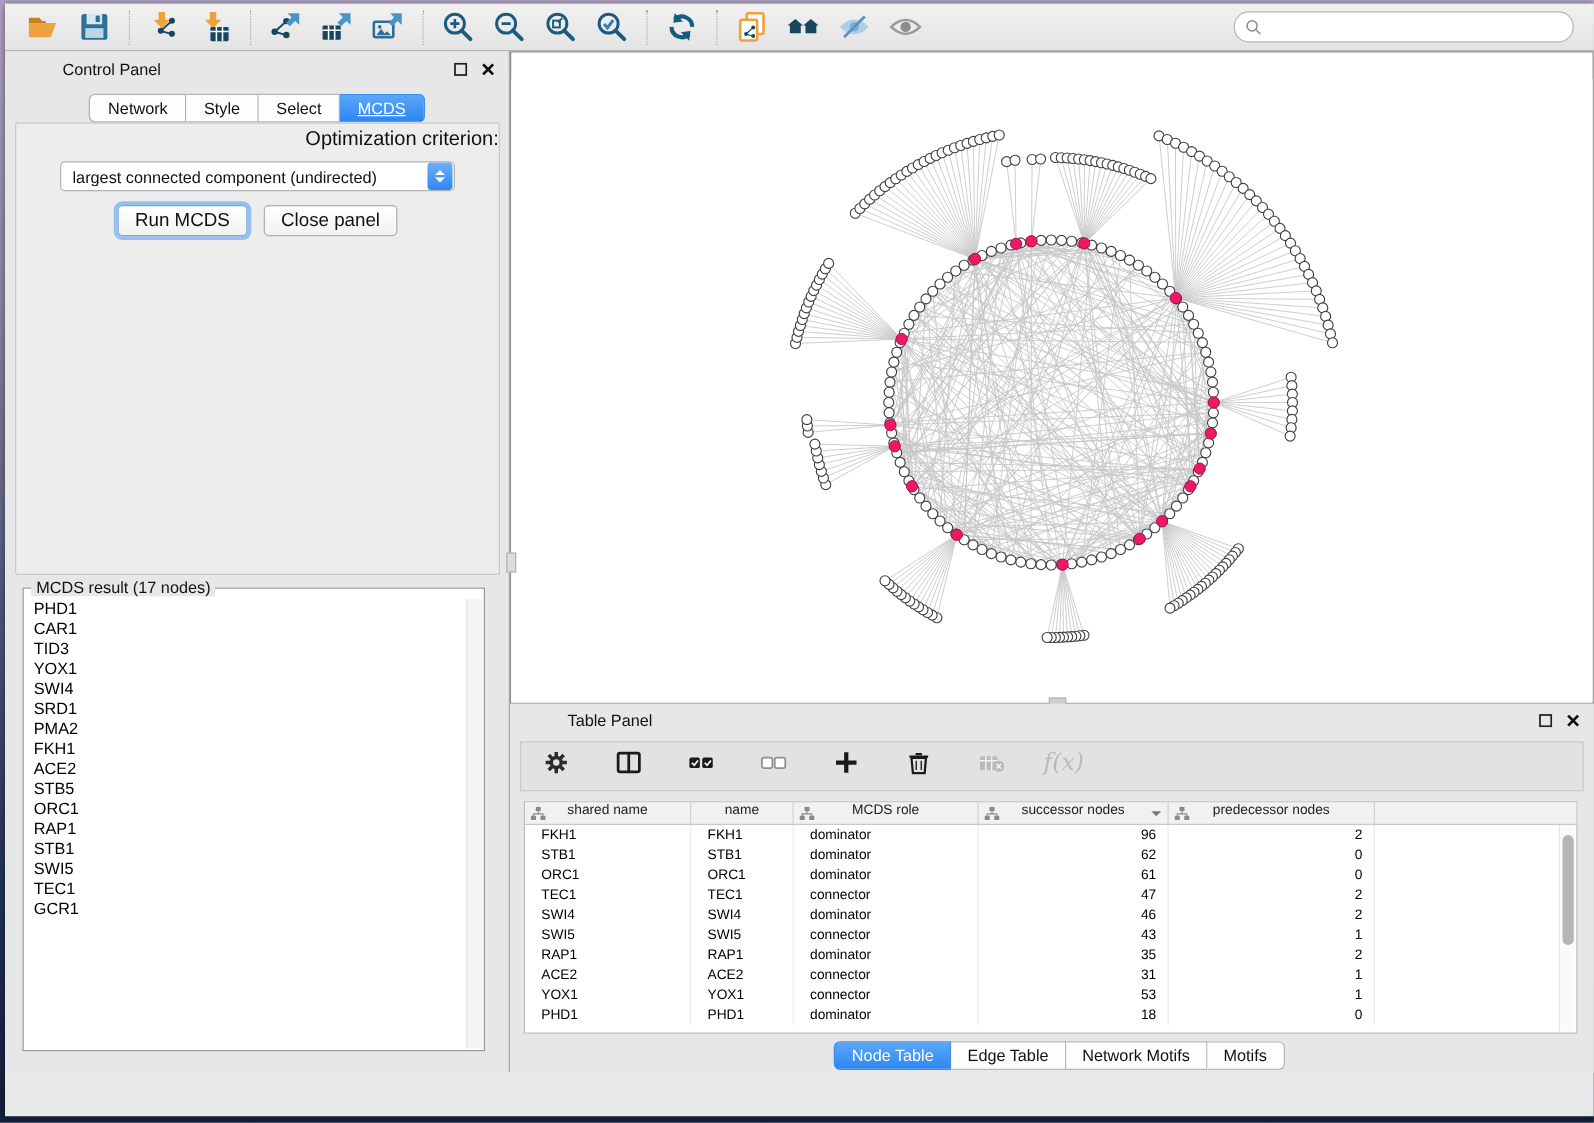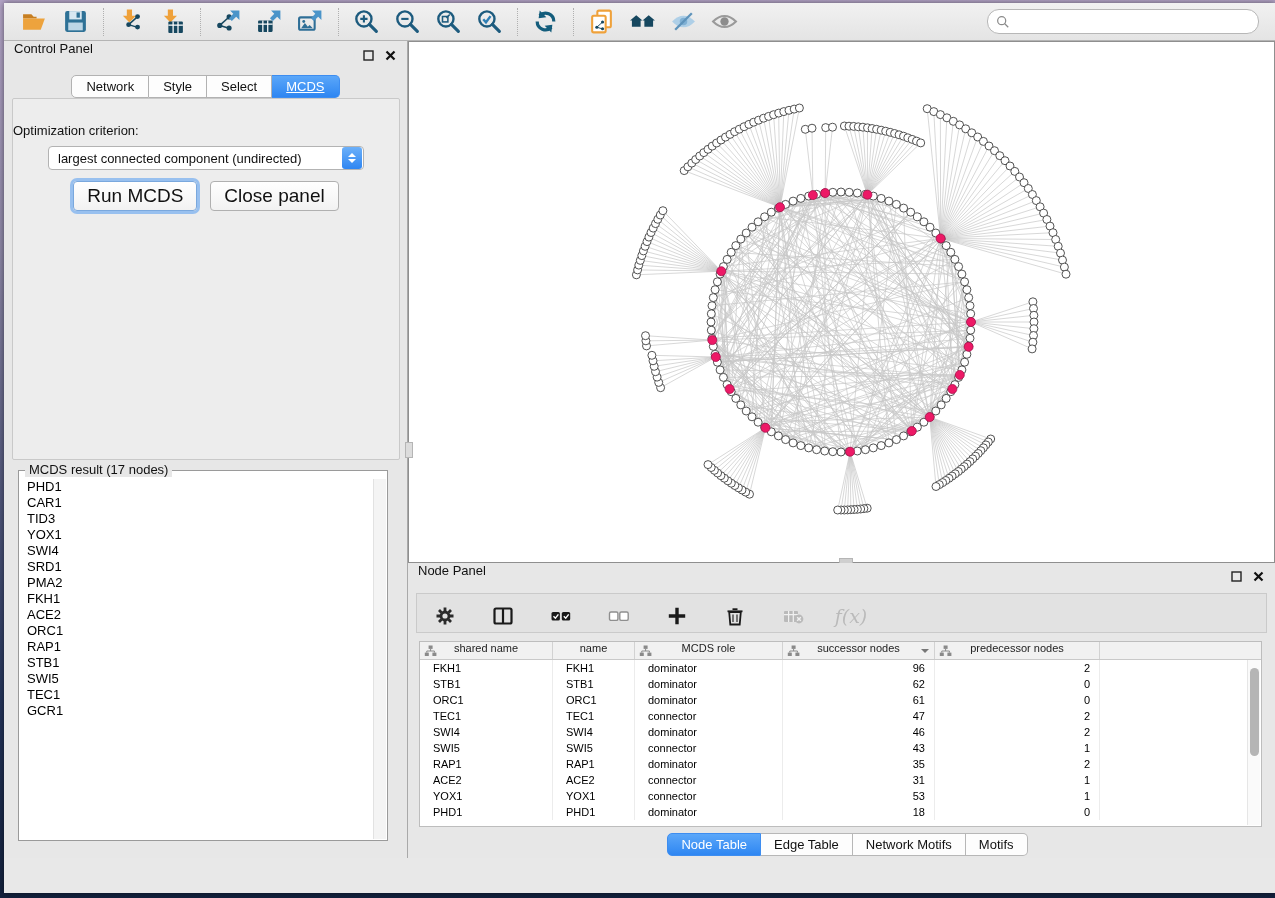--- a/index.html
+++ b/index.html
@@ -14,39 +14,39 @@
   .tb-sep { width:1px; height:28px; margin:0 7px; border-left:1px dotted #b0b0b0; }
   .tb-btn { width:41px; height:32px; display:flex; align-items:center; justify-content:center; background:transparent; border:none; cursor:default; }
   .tb-btn svg { width:27px; height:27px; }
   .tb-spacer { flex:1; }
   .search-box { width:272px; height:25px; background:#fff; border:1px solid #b7b7b7; border-radius:12px; display:flex; align-items:center; padding:0 8px; margin-right:6px; }
   .search-box svg { width:14px; height:14px; flex:none; }
   .search-box input { border:none; outline:none; flex:1; height:20px; font-size:13px; margin-left:5px; background:transparent; }
 
   
   .control-panel { position:absolute; left:0; top:38px; width:404px; height:817px; background:#e7e7e7; border-right:1px solid #a9a9a9; }
-  .panel-header { height:28px; display:flex; padding:0 10px; }
+  .panel-header { height:28px; display:flex; align-items:center; padding:0 10px;margin-left:36px; }
   .panel-title { font-size:13px; color:#111; }
   .panel-header .hbtns { margin-left:auto; display:flex; align-items:center; gap:9px; }
   .hbtn { width:13px; height:13px; display:flex; align-items:center; justify-content:center; }
   .seg-tabs { display:flex; justify-content:center; margin-top:6px; }
   .seg { border:1px solid #b2b2b2; background:#fdfdfd; font-size:13px; color:#111; padding:3px 14px; border-left:none; }
   .seg:first-child { border-left:1px solid #b2b2b2; border-radius:5px 0 0 5px; }
   .seg:last-child { border-radius:0 5px 5px 0;text-decoration:underline; }
   .seg.active { background:linear-gradient(#5ba7f9,#2e86f2); color:#fff; border-color:#3d8df0; }
   .tab-content { position:absolute; left:8px; top:57px; width:388px; height:362px; background:#ededed; border:1px solid #c9c9c9; border-radius:2px; }
-  .opt-label { text-align:left; margin-top:24px; font-size:13px; color:#111; }
+  .opt-label { text-align:right; margin-top:4px; font-size:16px; color:#111; }
   .combo { position:relative; margin:8px auto 0 auto; width:316px; height:24px; background:#fff; border:1px solid #b3b3b3; border-radius:4px; display:flex; align-items:center; }
   .combo-text { flex:1; font-size:13px; padding-left:9px; color:#111; white-space:nowrap; overflow:hidden; }
   .combo-step { width:20px; height:22px; border-radius:3px; margin-right:1px; background:linear-gradient(#6cb0f9,#2f86f2); display:flex; flex-direction:column; align-items:center; justify-content:center; gap:2px; }
   .combo-step i { display:block; width:0; height:0; border-left:4px solid transparent; border-right:4px solid transparent; }
   .combo-step .up { border-bottom:4px solid #fff; }
   .combo-step .dn { border-top:4px solid #fff; }
   .btn-row { display:flex; justify-content:center; gap:13px; margin-top:11px; }
-  .push-btn { background:linear-gradient(#ffffff,#f2f2f2); border:1px solid #b0b0b0; border-radius:4px; font-size:19px; color:#111; padding:3px 13px; }
+  .push-btn { background:linear-gradient(#ffffff,#f2f2f2); border:1px solid #b0b0b0; border-radius:4px; font-size:15px; color:#111; padding:3px 13px; }
   .push-btn.focused { box-shadow:0 0 0 3px rgba(106,168,240,.65); border-color:#7aa8dd; }
   .mcds-box { position:absolute; left:14px; top:429px; width:370px; height:371px; border:1px solid #9a9a9a; background:#fff; }
   .mcds-box-title { position:absolute; top:-9px; left:6px; background:#e7e7e7; padding:0 4px; font-size:13px; color:#111; }
   .mcds-list { position:absolute; left:1px; top:8px; right:15px; bottom:1px; overflow:hidden; }
   .mcds-item { font-size:13px; line-height:16px; padding-left:7px; color:#000; }
   .mcds-scroll { position:absolute; top:8px; right:1px; bottom:1px; width:13px; background:#f4f4f4; border-left:1px solid #e2e2e2; }
 
   
   .net-window { position:absolute; left:404px; top:38px; width:867px; height:522px; background:#fff; border:1px solid #8f8f8f; }
   .net-titlebar { height:20px; background:linear-gradient(#f0f0f0,#dcdcdc); border-bottom:1px solid #b9b9b9; position:relative; display:flex; align-items:center; }
@@ -55,21 +55,21 @@
   .light.red { background:#ff5f57; border:1px solid #e0443e; }
   .light.yellow { background:#febc2e; border:1px solid #d89c20; }
   .light.green { background:#2ac83e; border:1px solid #1da32f; }
   .net-title { position:absolute; left:0; right:0; text-align:center; font-size:13px; font-weight:bold; color:#222; }
   .net-canvas { position:absolute; left:0; top:21px; right:0; bottom:0; background:#fff; overflow:hidden; }
   .grip-v { position:absolute; left:-4px; top:400px; width:8px; height:16px; background:#dcdcdc; border:1px solid #b5b5b5; }
   .grip-h { position:absolute; left:430px; bottom:-3px; width:14px; height:7px; background:#cfcfcf; border:1px solid #b5b5b5; }
 
   
   .table-panel { position:absolute; left:404px; top:560px; width:867px; height:295px; background:#e7e7e7; }
-  .tp-toolbar { position:absolute; left:8px; top:30px; width:851px; height:40px; background:#e2e2e2; border:1px solid #cacaca; display:flex; align-items:flex-end; padding:0 10px; gap:22px; }
+  .tp-toolbar { position:absolute; left:8px; top:30px; width:851px; height:40px; background:#e2e2e2; border:1px solid #cacaca; display:flex; align-items:flex-start; padding:0 10px; gap:22px; }
   .tp-btn { width:36px; height:32px; display:flex; align-items:center; justify-content:center; border:none; background:transparent; }
   .tp-btn svg { width:22px; height:22px; }
   .tp-btn.disabled { opacity:.55; }
   .fx-label { font-family:"DejaVu Serif", serif; font-style:italic; font-size:19px; color:#9a9a9a; }
   .ntable { position:absolute; left:11px; top:78px; width:843px; height:186px; background:#fff; border:1px solid #bdbdbd; }
   .thead { display:flex; height:18px; background:#f1f1f1; border-bottom:1px solid #c9c9c9; }
   .th { position:relative; display:flex; align-items:flex-start; justify-content:center; font-size:11px; color:#222; border-right:1px solid #d2d2d2; overflow:hidden; }
   .th .tree { position:absolute; left:4px; top:3px; }
   .th .sortv { position:absolute; right:5px; top:7px; width:0; height:0; border-left:4px solid transparent; border-right:4px solid transparent; border-top:4px solid #777; }
   .trow { display:flex; height:16px; }
@@ -301,20 +301,21 @@
       <div class="mcds-list" id="mcds-list">
           <div class="mcds-item">PHD1</div>
           <div class="mcds-item">CAR1</div>
           <div class="mcds-item">TID3</div>
           <div class="mcds-item">YOX1</div>
           <div class="mcds-item">SWI4</div>
           <div class="mcds-item">SRD1</div>
           <div class="mcds-item">PMA2</div>
           <div class="mcds-item">FKH1</div>
           <div class="mcds-item">ACE2</div>
+          <div class="mcds-item">STB5</div>
           <div class="mcds-item">ORC1</div>
           <div class="mcds-item">RAP1</div>
           <div class="mcds-item">STB1</div>
           <div class="mcds-item">SWI5</div>
           <div class="mcds-item">TEC1</div>
           <div class="mcds-item">GCR1</div>
         </div>
       <div class="mcds-scroll"></div>
     </div>
   </div>
@@ -1102,21 +1103,21 @@
             <circle cx="303.3" cy="277.1" r="4.5"></circle>
           </g>
         </svg>
     </div>
     <div class="grip-v"></div>
     <div class="grip-h"></div>
   </div>
 
   <div class="table-panel">
     <div class="panel-header" style="height:26px;">
-      <span class="panel-title">Node Panel</span>
+      <span class="panel-title">Table Panel</span>
       <span class="hbtns">
         <span class="hbtn">
             <svg width="11" height="11" viewBox="0 0 11 11">
               <rect x="1" y="1" width="9" height="9" fill="none" stroke="#222" stroke-width="1.4"></rect>
             </svg>
           </span>
         <span class="hbtn">
             <svg width="11" height="11" viewBox="0 0 11 11">
               <path d="M1.5 1.5l8 8M9.5 1.5l-8 8" stroke="#111" stroke-width="2.2"></path>
             </svg>

